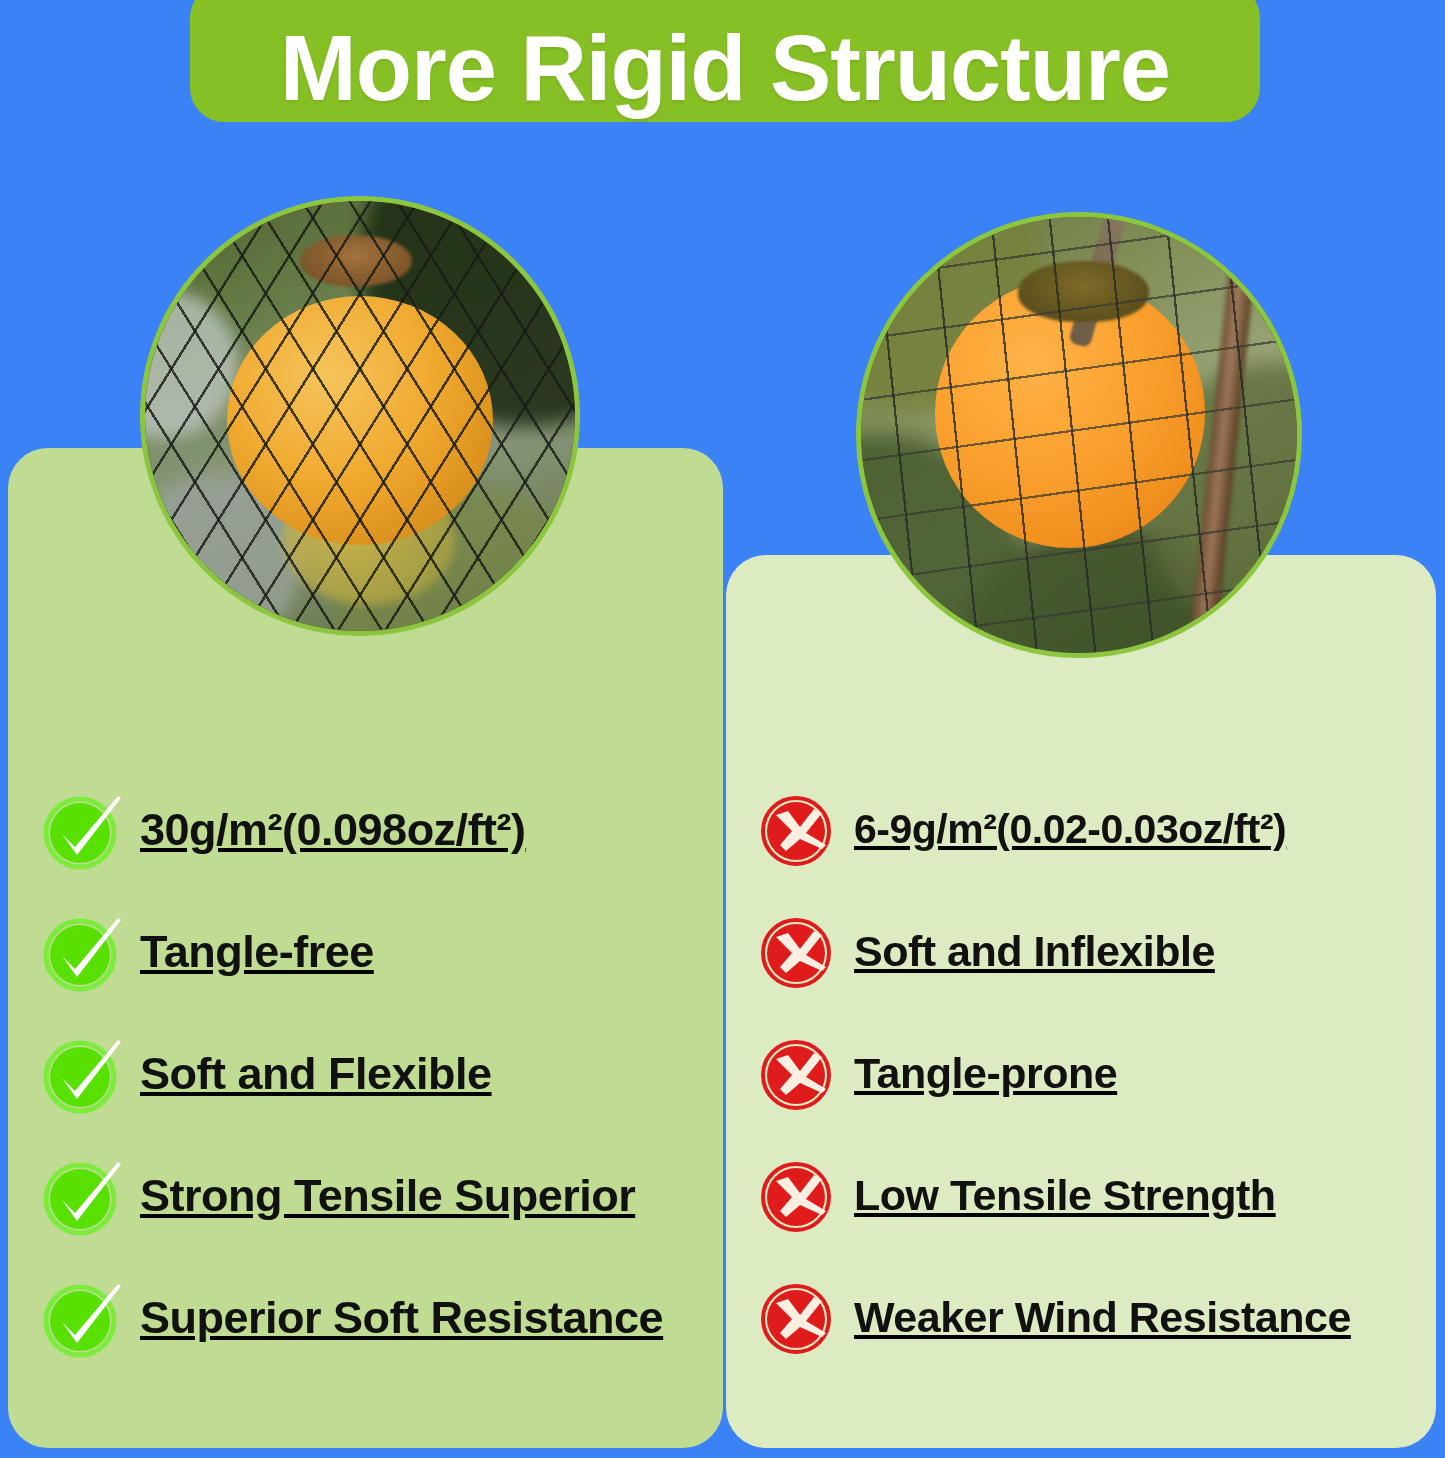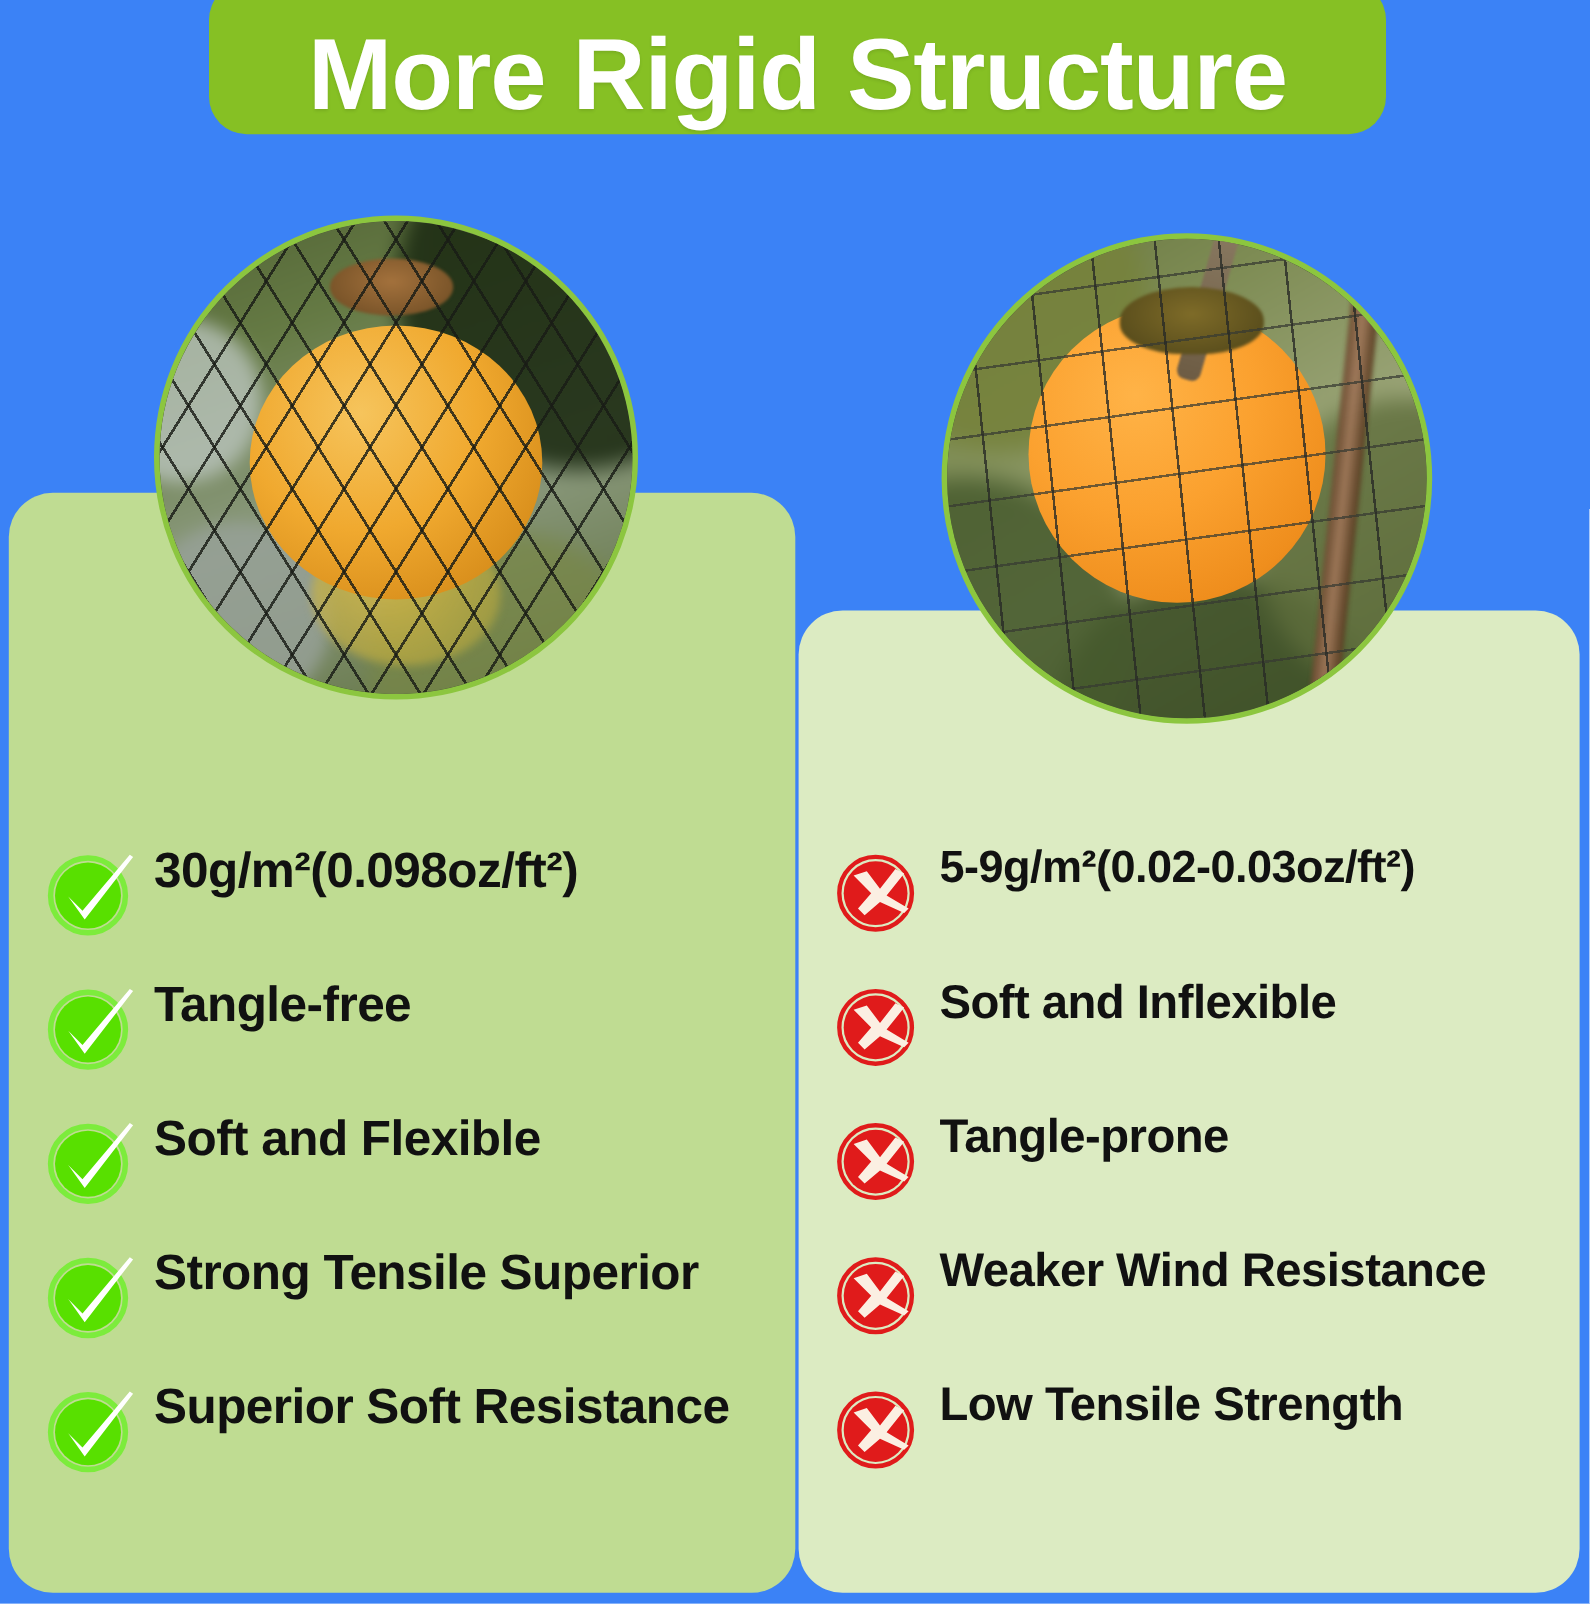--- a/index.html
+++ b/index.html
@@ -205,22 +205,23 @@
 
   
   .feature-list {
     position: absolute;
   }
   .list-left  { left: 40px;  top: 768px; width: 670px; }
   .list-right { left: 756px; top: 768px; width: 680px; }
 
   .feature-row {
     display: flex;
-    align-items: flex-start;
+    align-items: center;
     height: 122px;
+    text-decoration: underline;
   }
   .icon-wrap {
     position: relative;
     width: 84px;
     height: 84px;
     flex: 0 0 84px;
   }
   .icon-wrap svg { display: block; width: 84px; height: 84px; }
 
   .feature-text {
@@ -331,21 +332,21 @@
   <div class="feature-list list-right">
 
     <div class="feature-row">
       <span class="icon-wrap">
         <svg viewBox="0 0 84 84">
           <circle cx="40" cy="44" r="33" fill="none" stroke="#E01B1B" stroke-width="4"></circle>
           <circle cx="40" cy="44" r="29" fill="#E01B1B"></circle>
           <path d="M20 28 L32 24 L44 40 L58 22 L66 26 L50 46 L70 58 L66 62 L44 52 L30 64 L24 58 L36 44 Z" fill="#FBEFE2"></path>
         </svg>
       </span>
-      <span class="feature-text">5-9g/m²(0.02-0.03oz/ft²)</span>
+      <span class="feature-text">6-9g/m²(0.02-0.03oz/ft²)</span>
     </div>
 
     <div class="feature-row">
       <span class="icon-wrap">
         <svg viewBox="0 0 84 84">
           <circle cx="40" cy="44" r="33" fill="none" stroke="#E01B1B" stroke-width="4"></circle>
           <circle cx="40" cy="44" r="29" fill="#E01B1B"></circle>
           <path d="M20 28 L32 24 L44 40 L58 22 L66 26 L50 46 L70 58 L66 62 L44 52 L30 64 L24 58 L36 44 Z" fill="#FBEFE2"></path>
         </svg>
       </span>
@@ -364,29 +365,29 @@
     </div>
 
     <div class="feature-row">
       <span class="icon-wrap">
         <svg viewBox="0 0 84 84">
           <circle cx="40" cy="44" r="33" fill="none" stroke="#E01B1B" stroke-width="4"></circle>
           <circle cx="40" cy="44" r="29" fill="#E01B1B"></circle>
           <path d="M20 28 L32 24 L44 40 L58 22 L66 26 L50 46 L70 58 L66 62 L44 52 L30 64 L24 58 L36 44 Z" fill="#FBEFE2"></path>
         </svg>
       </span>
+      <span class="feature-text">Low Tensile Strength</span>
+    </div>
+
+    <div class="feature-row">
+      <span class="icon-wrap">
+        <svg viewBox="0 0 84 84">
+          <circle cx="40" cy="44" r="33" fill="none" stroke="#E01B1B" stroke-width="4"></circle>
+          <circle cx="40" cy="44" r="29" fill="#E01B1B"></circle>
+          <path d="M20 28 L32 24 L44 40 L58 22 L66 26 L50 46 L70 58 L66 62 L44 52 L30 64 L24 58 L36 44 Z" fill="#FBEFE2"></path>
+        </svg>
+      </span>
       <span class="feature-text">Weaker Wind Resistance</span>
     </div>
 
-    <div class="feature-row">
-      <span class="icon-wrap">
-        <svg viewBox="0 0 84 84">
-          <circle cx="40" cy="44" r="33" fill="none" stroke="#E01B1B" stroke-width="4"></circle>
-          <circle cx="40" cy="44" r="29" fill="#E01B1B"></circle>
-          <path d="M20 28 L32 24 L44 40 L58 22 L66 26 L50 46 L70 58 L66 62 L44 52 L30 64 L24 58 L36 44 Z" fill="#FBEFE2"></path>
-        </svg>
-      </span>
-      <span class="feature-text">Low Tensile Strength</span>
-    </div>
-
   </div>
 
 </div>
 
 </body></html>

